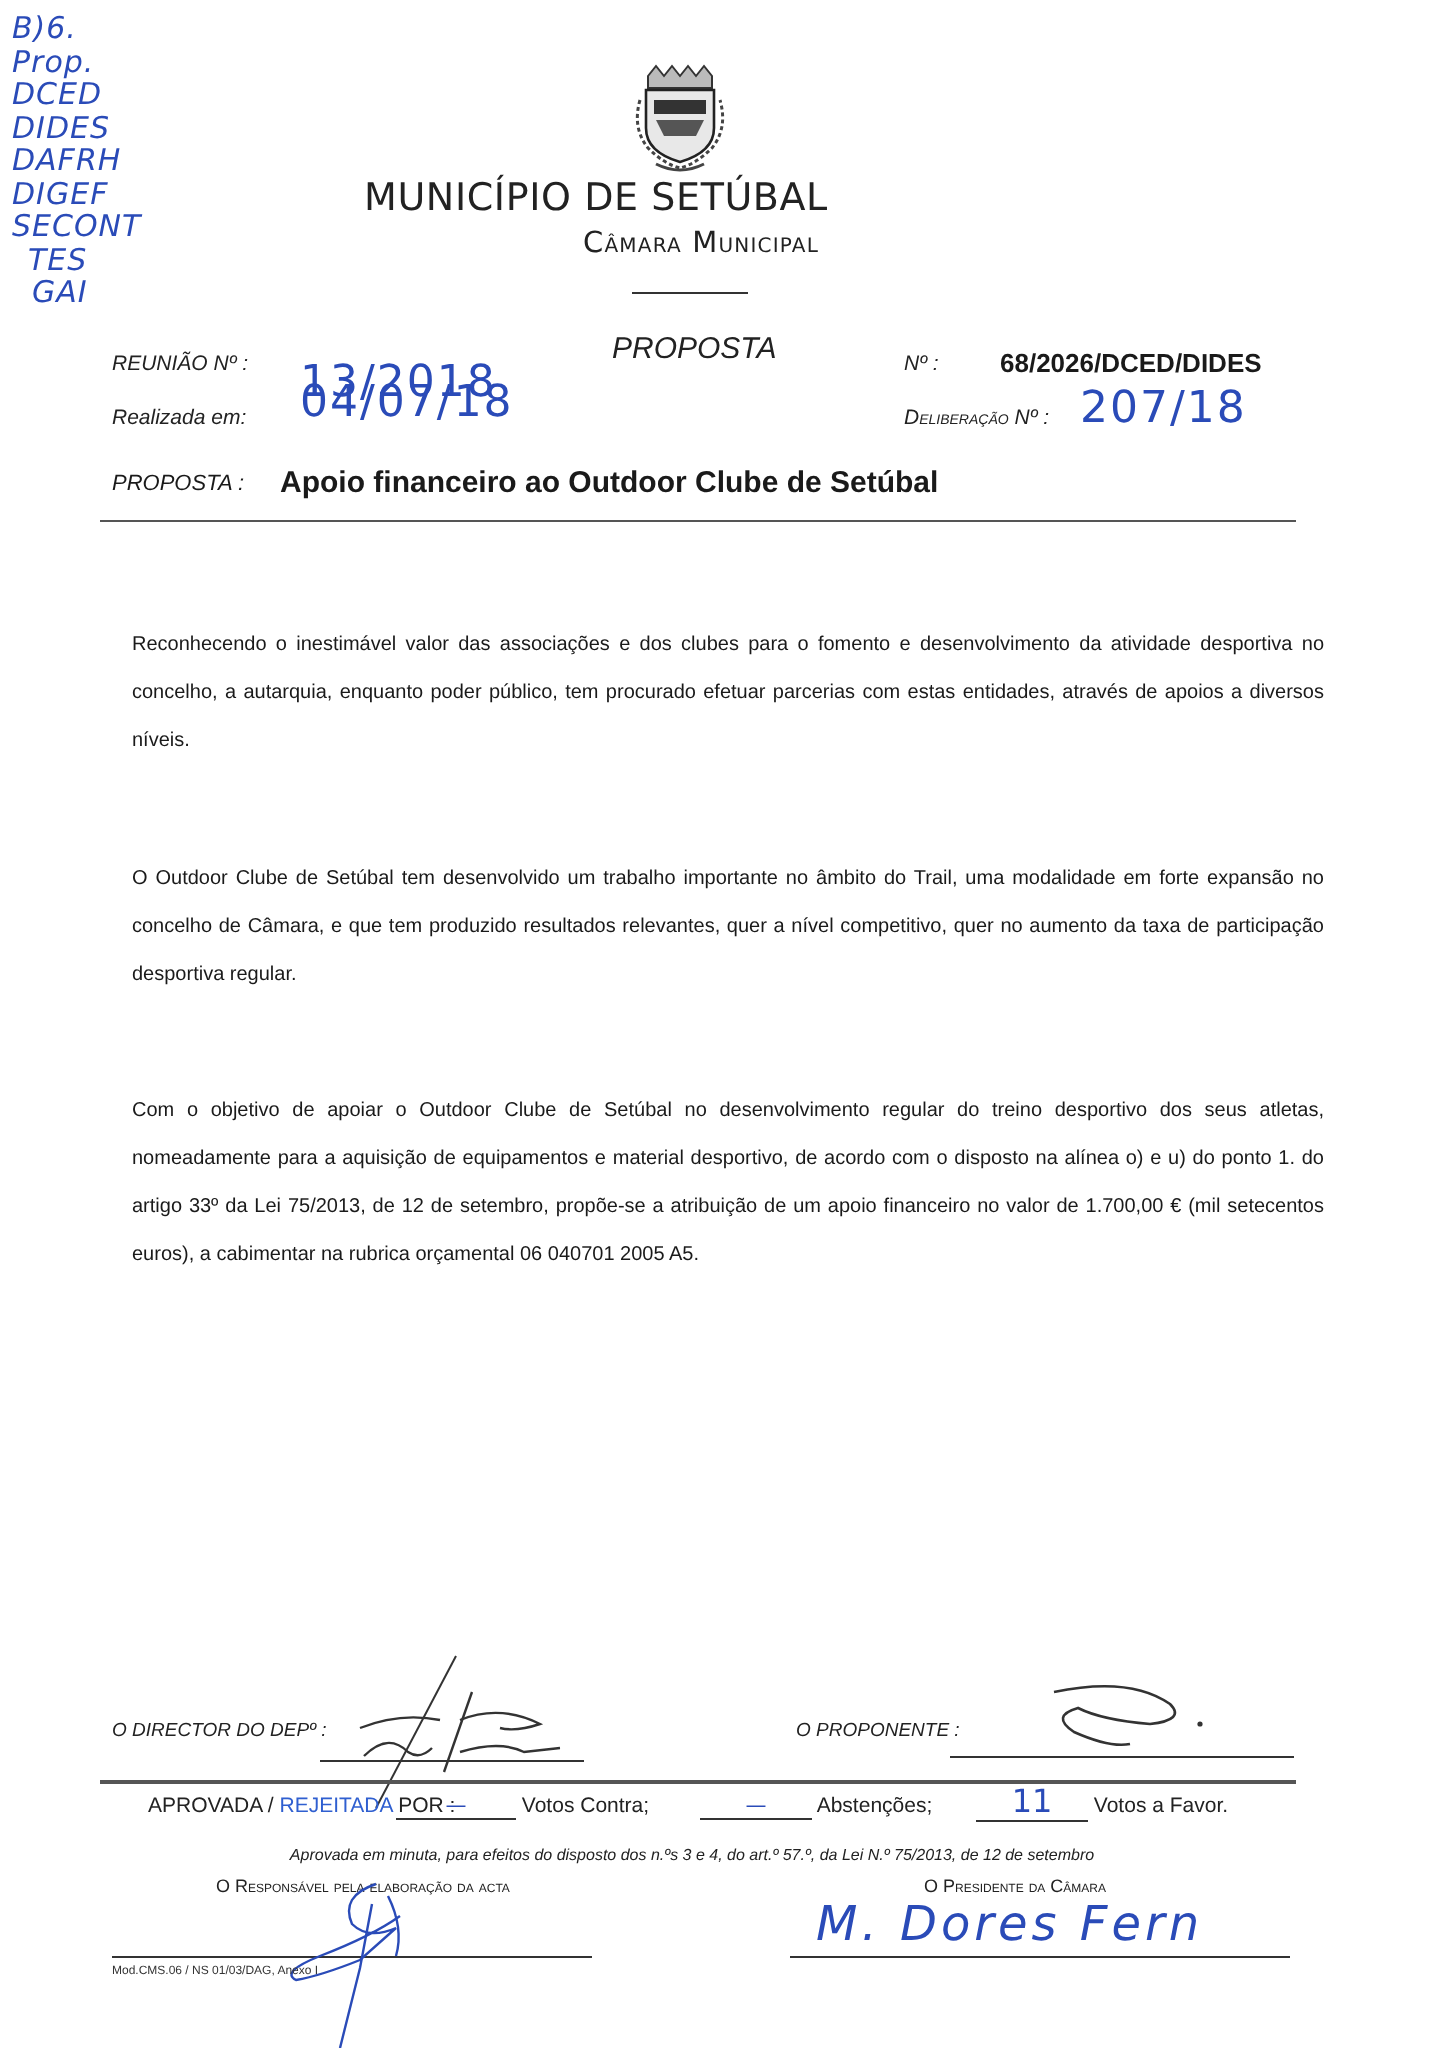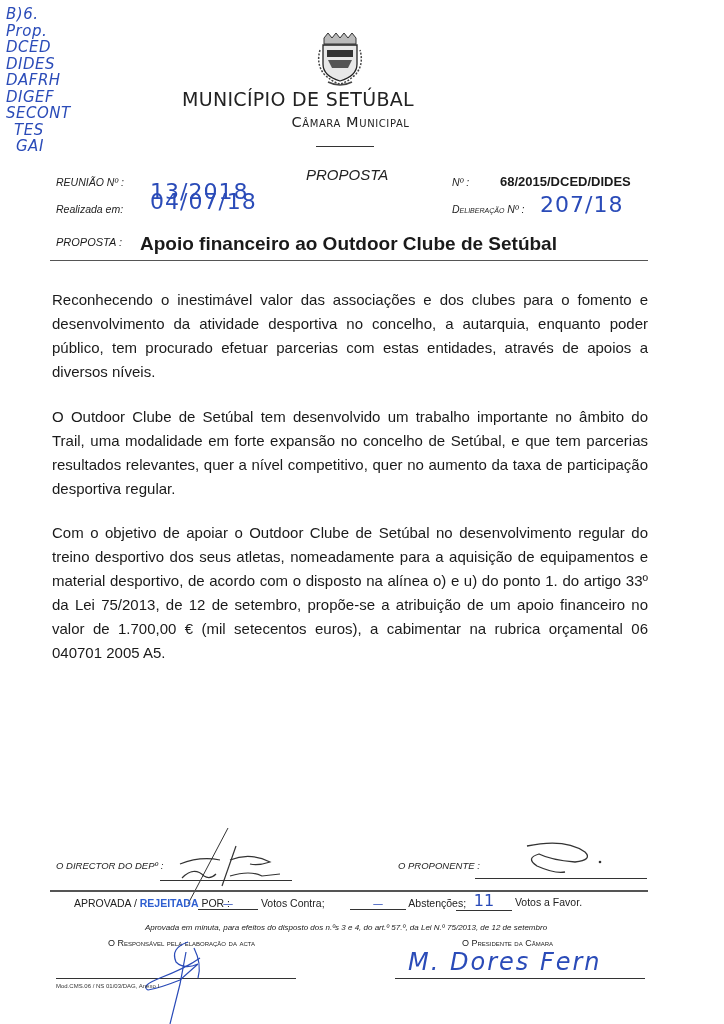--- a/index.html
+++ b/index.html
@@ -9,29 +9,29 @@
   .margin-note { left: 6px; top: 6px; width: 80px; line-height: 16.5px; font-size: 15px; letter-spacing: 0.5px; font-style: italic; }
   .margin-note div { white-space: nowrap; }
   .crest { left: 314px; top: 30px; width: 52px; height: 58px; }
   .muni-title { left: 0; width: 596px; top: 88px; text-align: center; font-family: "DejaVu Sans", sans-serif; font-size: 19px; letter-spacing: 0.3px; color: #222; }
   .camara { left: 0; width: 701px; top: 114px; text-align: center; font-family: "DejaVu Sans", sans-serif; font-size: 14.5px; font-variant: small-caps; letter-spacing: 0.6px; color: #222; }
   .title-rule { left: 316px; top: 146px; width: 58px; border-top: 1px solid #333; }
   .lbl-it { font-style: italic; font-size: 10.5px; color: #222; }
   .lbl-sc { font-style: italic; font-variant: small-caps; font-size: 10.5px; color: #222; }
   .hand-lg { font-size: 22px; letter-spacing: 1px; }
   .assunto-lbl { left: 56px; top: 236px; font-style: italic; font-size: 11px; }
-  .assunto-val { left: 140px; top: 233px; font-weight: bold; font-size: 19px; text-align: center; }
+  .assunto-val { left: 140px; top: 233px; font-weight: bold; font-size: 15px; text-align: center; }
   .header-rule { left: 50px; top: 260px; width: 598px; border-top: 1px solid #555; }
-  .para { left: 52px; width: 596px; font-size: 15px; line-height: 24px; text-align: justify; color: #1a1a1a; }
+  .para { left: 66px; width: 596px; font-size: 10px; line-height: 24px; text-align: justify; color: #1a1a1a; margin-top: 23px; }
   .sig-lbl { font-style: italic; font-size: 9.5px; color: #222; }
   .sig-line { border-top: 1px solid #333; }
   .thick-rule { left: 50px; top: 890px; width: 598px; border-top: 2px solid #555; }
   .vote-row { top: 897px; font-size: 10.5px; color: #222; }
   .vote-blank { display: inline-block; border-bottom: 1px solid #333; text-align: center; }
-  .strike { color: #2f5fd0; font-weight: bold; font-variant: small-caps; }
+  .strike { color: #2f5fd0; font-weight: normal; font-variant: small-caps; }
   .small-note { left: 0; width: 692px; top: 923px; text-align: center; font-style: italic; font-size: 8px; color: #222; }
   .foot-lbl { font-size: 9px; font-variant: small-caps; color: #222; }
   .mod { left: 56px; top: 983px; font-size: 6px; color: #333; }
   svg.sig { position: absolute; overflow: visible; }
 </style>
 </head>
 <body>
 
 <div class="abs hand margin-note">
   <div>B)6.</div>
@@ -57,34 +57,34 @@
 <div class="abs muni-title">MUNICÍPIO DE SETÚBAL</div>
 <div class="abs camara">Câmara Municipal</div>
 <div class="abs title-rule"></div>
 
 <div class="abs lbl-it" style="left:56px; top:176px;">REUNIÃO Nº :</div>
 <div class="abs hand hand-lg" style="left:150px; top:163px;margin-top:16px;">13/2018</div>
 
 <div class="abs" style="left:306px; top:166px; font-style:italic; font-size:15px; color:#222;">PROPOSTA</div>
 
 <div class="abs lbl-it" style="left:452px; top:176px;">Nº :</div>
-<div class="abs" style="left:500px; top:174px; font-weight:bold; font-size:13px;">68/2015/DCED/DIDES</div>
+<div class="abs" style="left:500px; top:174px; font-weight:bold; font-size:13px;">68/2026/DCED/DIDES</div>
 
 <div class="abs lbl-it" style="left:56px; top:203px;">Realizada em:</div>
 <div class="abs hand hand-lg" style="left:150px; top:189px;">04/07/18</div>
 
 <div class="abs lbl-sc" style="left:452px; top:203px;">Deliberação Nº :</div>
 <div class="abs hand hand-lg" style="left:540px; top:192px;">207/18</div>
 
 <div class="abs assunto-lbl">PROPOSTA :</div>
 <div class="abs assunto-val">Apoio financeiro ao Outdoor Clube de Setúbal</div>
 <div class="abs header-rule"></div>
 
 <div class="abs para" style="top:288px;">Reconhecendo o inestimável valor das associações e dos clubes para o fomento e desenvolvimento da atividade desportiva no concelho, a autarquia, enquanto poder público, tem procurado efetuar parcerias com estas entidades, através de apoios a diversos níveis.</div>
-<div class="abs para" style="top:405px;">O Outdoor Clube de Setúbal tem desenvolvido um trabalho importante no âmbito do Trail, uma modalidade em forte expansão no concelho de Setúbal, e que tem parcerias resultados relevantes, quer a nível competitivo, quer no aumento da taxa de participação desportiva regular.</div>
+<div class="abs para" style="top:405px;">O Outdoor Clube de Setúbal tem desenvolvido um trabalho importante no âmbito do Trail, uma modalidade em forte expansão no concelho de Câmara, e que tem produzido resultados relevantes, quer a nível competitivo, quer no aumento da taxa de participação desportiva regular.</div>
 <div class="abs para" style="top:521px;">Com o objetivo de apoiar o Outdoor Clube de Setúbal no desenvolvimento regular do treino desportivo dos seus atletas, nomeadamente para a aquisição de equipamentos e material desportivo, de acordo com o disposto na alínea o) e u) do ponto 1. do artigo 33º da Lei 75/2013, de 12 de setembro, propõe-se a atribuição de um apoio financeiro no valor de 1.700,00 € (mil setecentos euros), a cabimentar na rubrica orçamental 06 040701 2005 A5.</div>
 
 <div class="abs sig-lbl" style="left:56px; top:860px;">O DIRECTOR DO DEPº :</div>
 <div class="abs sig-line" style="left:160px; top:880px; width:132px;"></div>
 <svg class="sig" style="left:170px; top:826px;" width="130" height="80">
   <path d="M58 2 L18 78" stroke="#333" stroke-width="1" fill="none"></path>
   <path d="M10 38 Q30 30 50 34" stroke="#333" stroke-width="1.2" fill="none"></path>
   <path d="M12 52 Q24 40 34 50 Q40 54 46 48" stroke="#333" stroke-width="1.2" fill="none"></path>
   <path d="M66 20 L52 60" stroke="#333" stroke-width="1.2" fill="none"></path>
   <path d="M60 34 Q80 26 100 36 Q88 40 80 38" stroke="#333" stroke-width="1.2" fill="none"></path>
@@ -106,21 +106,21 @@
   <span>POR :</span>
 </div>
 <div class="abs vote-row" style="left:198px;">
   <span class="vote-blank hand" style="width:60px; color:#2a4bb8;">—</span>
   <span>Votos Contra;</span>
 </div>
 <div class="abs vote-row" style="left:350px;">
   <span class="vote-blank hand" style="width:56px; color:#2a4bb8;">—</span>
   <span>Abstenções;</span>
 </div>
-<div class="abs vote-row" style="left:456px; top:891px;">
+<div class="abs vote-row" style="left:488px; top:891px;">
   <span class="vote-blank hand" style="width:56px; font-size:16px; color:#2a4bb8;">11</span>
   <span style="font-size:10.5px;">Votos a Favor.</span>
 </div>
 
 <div class="abs small-note">Aprovada em minuta, para efeitos do disposto dos n.ºs 3 e 4, do art.º 57.º, da Lei N.º 75/2013, de 12 de setembro</div>
 <div class="abs foot-lbl" style="left:108px; top:938px;">O Responsável pela elaboração da acta</div>
 <div class="abs foot-lbl" style="left:462px; top:938px;">O Presidente da Câmara</div>
 
 <div class="abs sig-line" style="left:56px; top:978px; width:240px;"></div>
 <svg class="sig" style="left:140px; top:940px;" width="90" height="90">

